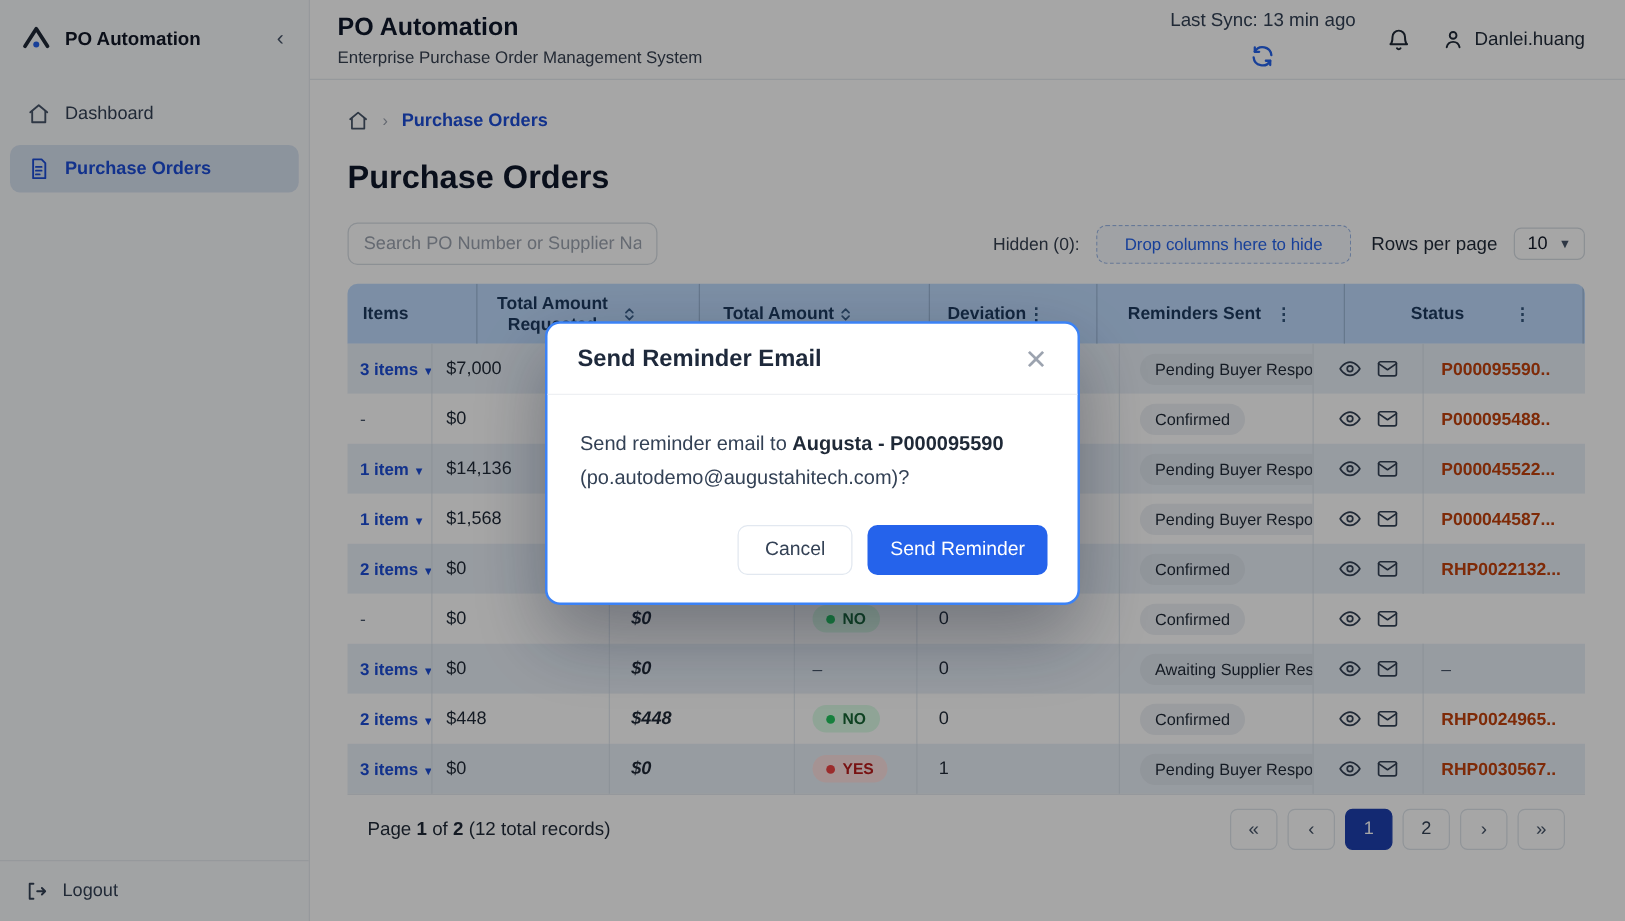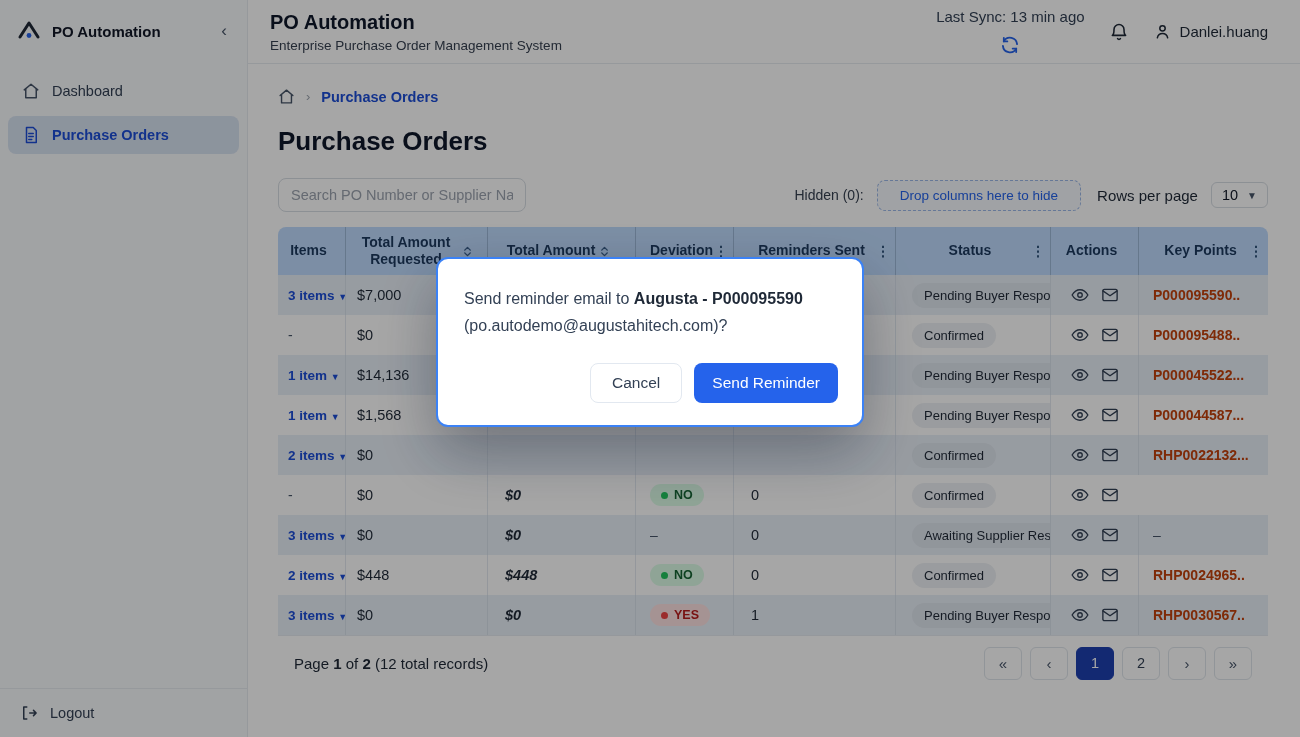--- a/index.html
+++ b/index.html
@@ -49,21 +49,21 @@
   .dropzone { border:1.5px dashed #9db9e8; border-radius:8px; padding:7px 22px; font-size:13.5px;
     color:#2563eb; background:rgba(37,99,235,0.04); cursor:pointer; }
   .rpp-label { font-size:15px; color:#1f2937; margin-left:3px; }
   .select { display:flex; align-items:center; gap:9px; border:1px solid #d7dde3; border-radius:6px;
     padding:4px 10px; font-size:14.5px; color:#111827; cursor:pointer; }
   .select .chev { font-size:10px; color:#475569; }
 
   
   .table { margin-top:15px; }
   .grid-row { display:grid; grid-template-columns:67px 142px 148px 98px 162px 155px 88px 130px; }
-  .thead { background:#bfdbfe; border-radius:8px 8px 0 0; overflow:hidden; }
+  .thead { background:#bfdbfe; border-radius:8px 8px 0 0; overflow:hidden;gap:36px; }
   .th { min-height:48px; position:relative; display:flex; align-items:center; justify-content:center;
     text-align:center; font-size:14px; font-weight:700; color:#1d3a5f; padding:4px 14px 4px 8px;
     line-height:1.25; cursor:pointer; }
   .th + .th { border-left:1px solid #9db8d8; }
   .sort-ic { margin-left:4px; color:#3b5f8a; display:flex; flex-shrink:0; }
   .kebab { position:absolute; right:5px; top:50%; transform:translateY(-50%); color:#33577f;
     font-size:14px; font-weight:700; letter-spacing:0; cursor:pointer; line-height:1; }
   .tr { height:40px; background:#fff; }
   .tr.striped { background:#e9f0f8; }
   .td { display:flex; align-items:center; padding:0 8px 0 14px; overflow:hidden; }
@@ -553,20 +553,24 @@
               <button class="pg-btn nav">»</button>
             </div>
         </div>
       </div>
     </div>
   </div>
 </div>
 
 <div class="backdrop"></div>
 <div class="modal">
+  <div class="m-head">
+    <span class="m-title">Send Reminder Email</span>
+    <button class="m-close">✕</button>
+  </div>
   <div class="m-body">
     <span>Send reminder email to </span><b>Augusta - P000095590</b><span> (po.autodemo@augustahitech.com)?</span>
   </div>
   <div class="m-foot">
     <button class="btn-cancel">Cancel</button>
     <button class="btn-send">Send Reminder</button>
   </div>
 </div>
 
 </body></html>

